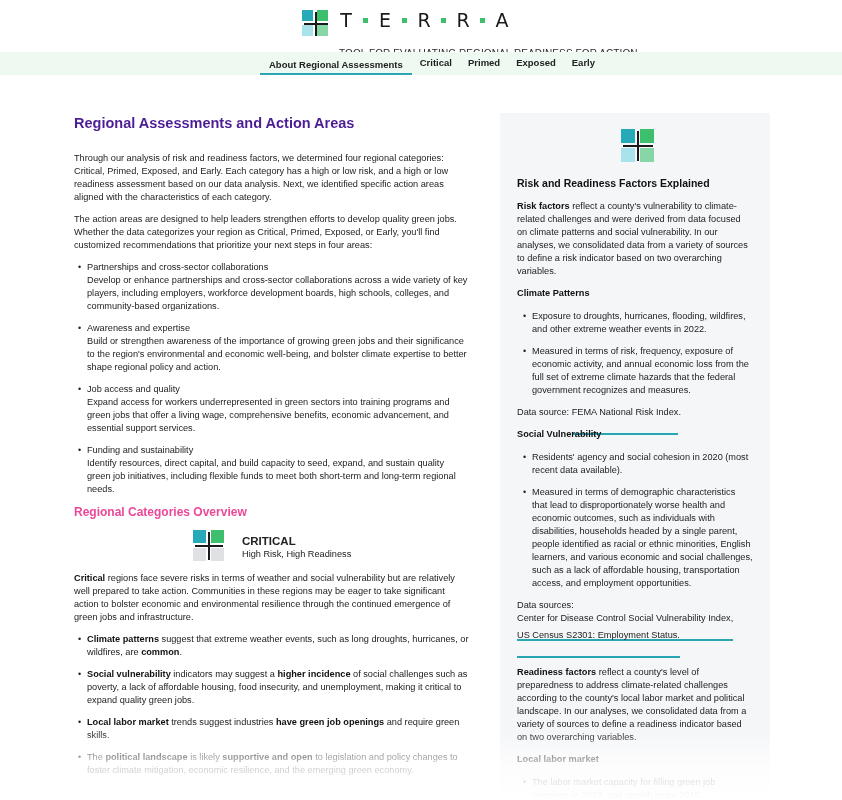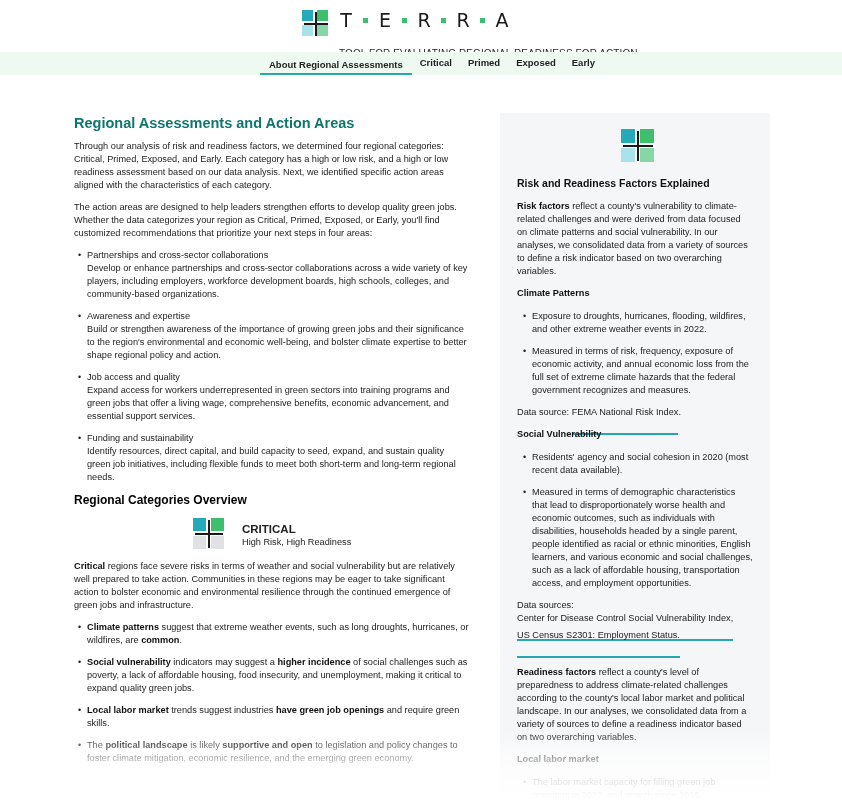--- a/index.html
+++ b/index.html
@@ -24,22 +24,22 @@
   .logo-tag { font-size: 10px; font-weight: normal; color: #2a2a2a; margin-top: 18px; letter-spacing: 0.1px; white-space: nowrap; }
 
   
   .nav { position: absolute; top: 52px; left: 0; width: 842px; height: 23px; background: #edf9f1; }
   .nav-items { position: absolute; left: 260px; top: 0; height: 23px; display: flex; }
   .nav-item { font-size: 9.5px; font-weight: bold; color: #222; padding: 0 8px; line-height: 22px; height: 23px; cursor: pointer; white-space: nowrap; }
   .nav-item.active { border-bottom: 2px solid #2aa5b3; padding: 2px 9px; }
 
   
   .main { position: absolute; left: 74px; top: 114px; width: 395px; font-size: 9.2px; line-height: 13px; color: #222; }
-  .h1 { font-size: 14.5px; font-weight: bold; line-height: 18px; margin-bottom: 8px; color: #0f766e; }
-  .h2 { font-size: 12px; font-weight: bold; line-height: 15px; margin: 7px 0 10px; color: #000000; }
+  .h1 { font-size: 14.5px; font-weight: bold; line-height: 18px; margin-bottom: 20px; color: #4c1d95; }
+  .h2 { font-size: 12px; font-weight: bold; line-height: 15px; margin: 7px 0 10px; color: #ec4899; }
   .p { margin-bottom: 9px; }
   ul.list { list-style: none; margin-left: 4px; }
   ul.list li { position: relative; padding-left: 9px; margin-bottom: 9px; }
   ul.list li::before { content: "\2022"; position: absolute; left: 0; top: 0; font-size: 9px; }
   .li-title { font-weight: normal; display: block; }
   b { font-weight: bold; color: #111; }
 
   .cat { display: flex; align-items: flex-start; margin: 0 0 10px 119px; }
   .cat-mark { position: relative; width: 32px; height: 32px; margin-right: 17px; }
   .cat-mark .sq { width: 13px; height: 13px; }

